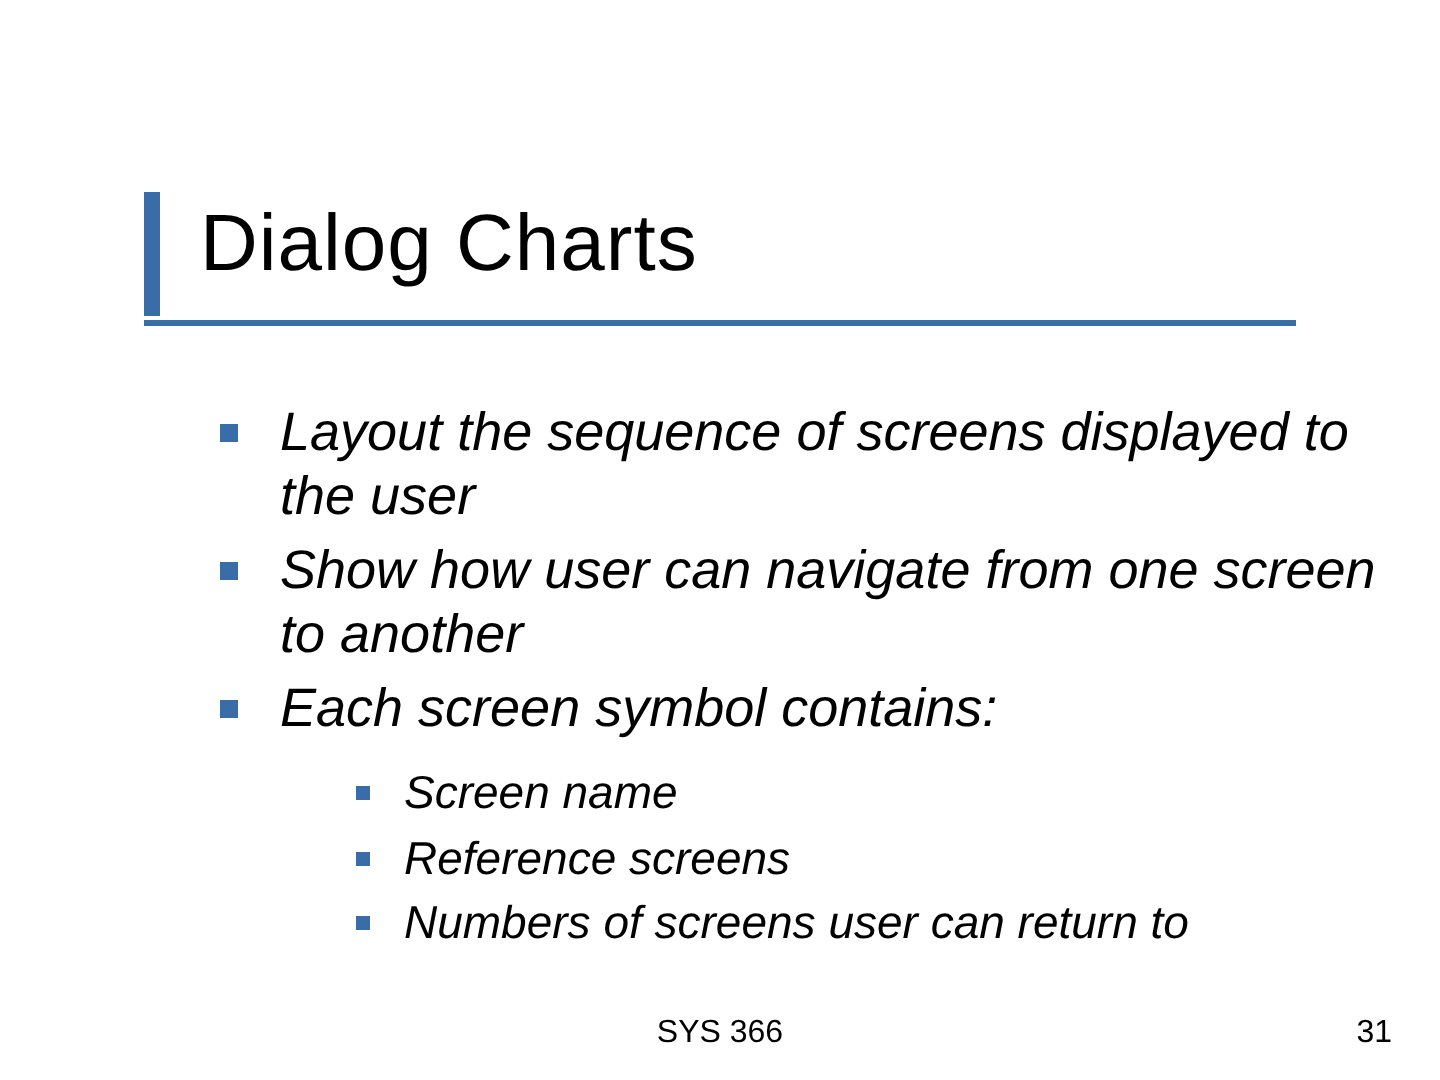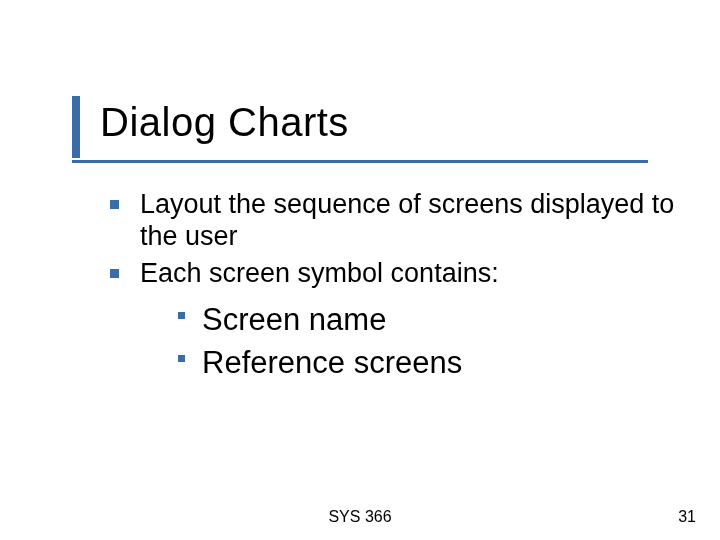--- a/index.html
+++ b/index.html
@@ -1,46 +1,48 @@
 <!DOCTYPE html>
 <html><head>
 <meta charset="utf-8">
 <style>
   * { margin: 0; padding: 0; box-sizing: border-box; }
   html, body { width: 720px; height: 540px; background: #fff; font-family: Verdana, Geneva, sans-serif; color: #000; }
   .slide { position: relative; width: 720px; height: 540px; }
   .title-bar { position: absolute; left: 72px; top: 96px; width: 8px; height: 62px; background: #3a6ca8; }
   .title { position: absolute; left: 100px; top: 100px; font-size: 40px; font-weight: 400; letter-spacing: 0.5px; }
   .title-underline { position: absolute; left: 72px; top: 160px; width: 576px; height: 3px; background: #3a6ca8; }
-  .body { position: absolute; left: 100px; top: 188px; width: 590px; }
+  .body { position: absolute; left: 100px; top: 200px; width: 590px; font-style: italic; }
   ul.lvl1 { list-style: none; }
   ul.lvl1 > li { position: relative; padding-left: 40px; font-size: 27px; line-height: 1.2; margin-bottom: 4px; }
   ul.lvl1 > li::before { content: ""; position: absolute; left: 10px; top: 12px; width: 9px; height: 9px; background: #3a6ca8; }
   ul.lvl2 { list-style: none; margin-top: 12px; margin-left: 28px; }
-  ul.lvl2 > li { position: relative; padding-left: 34px; font-size: 31px; line-height: 1.25; margin-bottom: 4px; }
+  ul.lvl2 > li { position: relative; padding-left: 34px; font-size: 23px; line-height: 1.25; margin-bottom: 4px; }
   ul.lvl2 > li::before { content: ""; position: absolute; left: 10px; top: 11px; width: 7px; height: 7px; background: #3a6ca8; }
   .footer-center { position: absolute; left: 0; width: 720px; bottom: 14px; text-align: center; font-size: 16px; }
   .footer-right { position: absolute; right: 24px; bottom: 14px; font-size: 16px; }
 </style>
 </head>
 <body>
 
 <div class="slide">
   <div class="title-bar"></div>
   <div class="title">Dialog Charts</div>
   <div class="title-underline"></div>
 
   <div class="body">
     <ul class="lvl1">
       <li><span>Layout the sequence of screens displayed to the user</span></li>
+      <li><span>Show how user can navigate from one screen to another</span></li>
       <li>
         <span>Each screen symbol contains:</span>
         <ul class="lvl2">
           <li><span>Screen name</span></li>
           <li><span>Reference screens</span></li>
+          <li><span>Numbers of screens user can return to</span></li>
         </ul>
       </li>
     </ul>
   </div>
 
   <div class="footer-center">SYS 366</div>
   <div class="footer-right">31</div>
 </div>
 
 </body></html>

